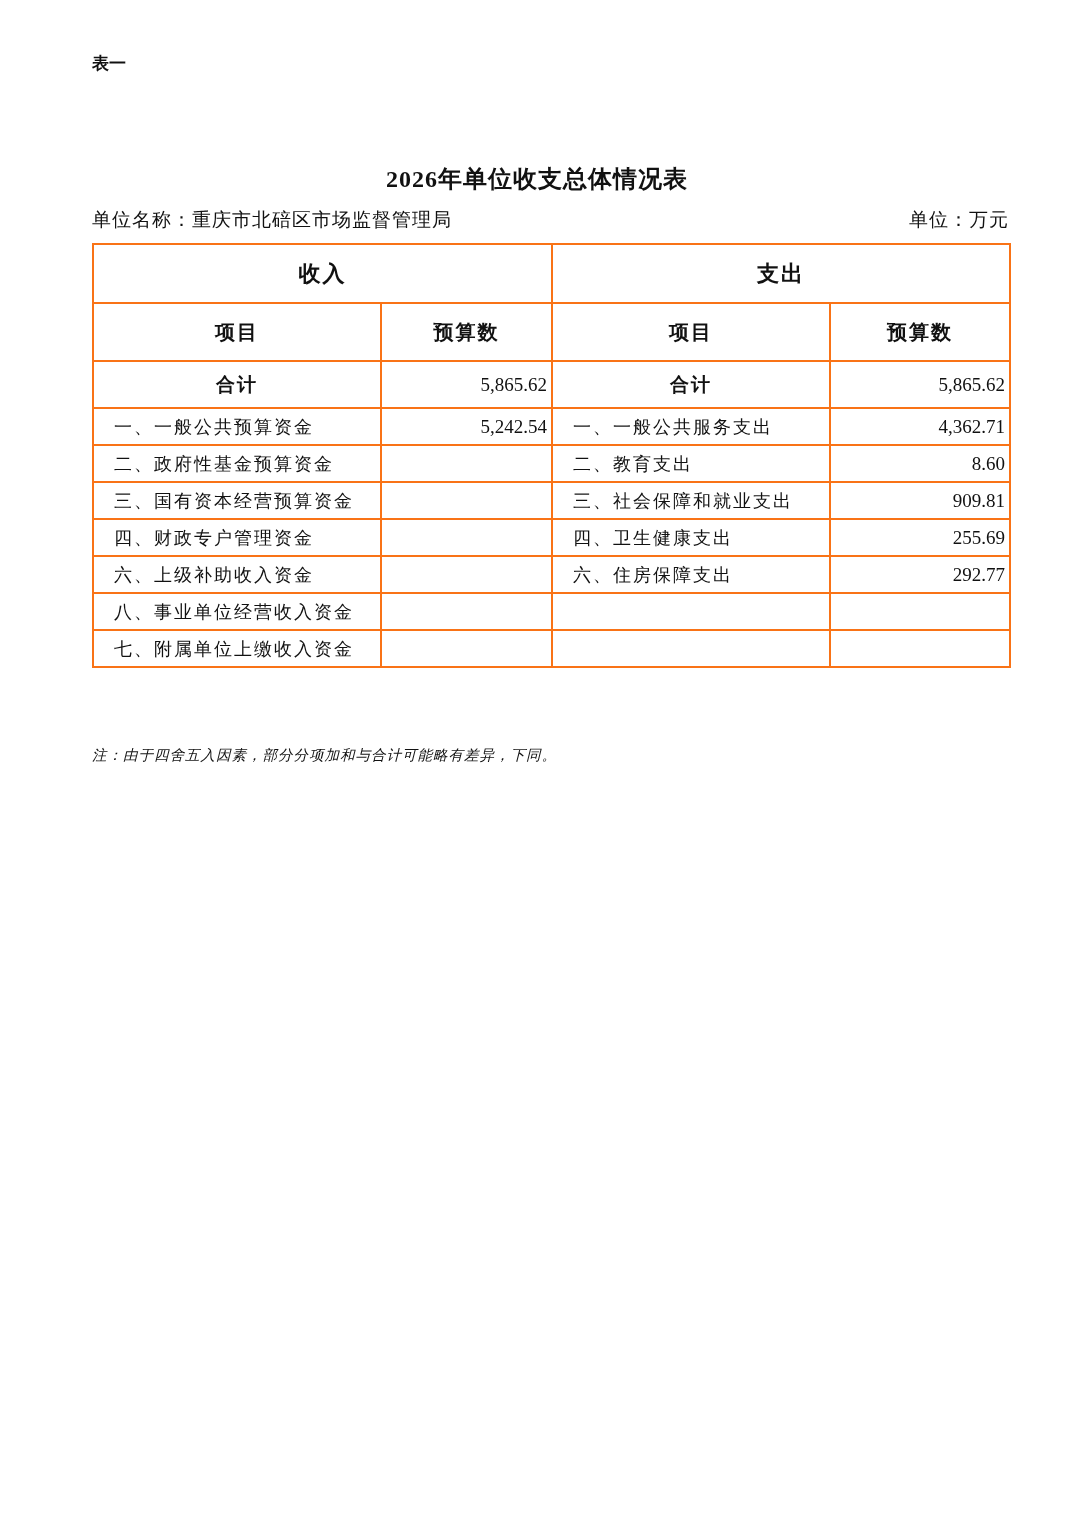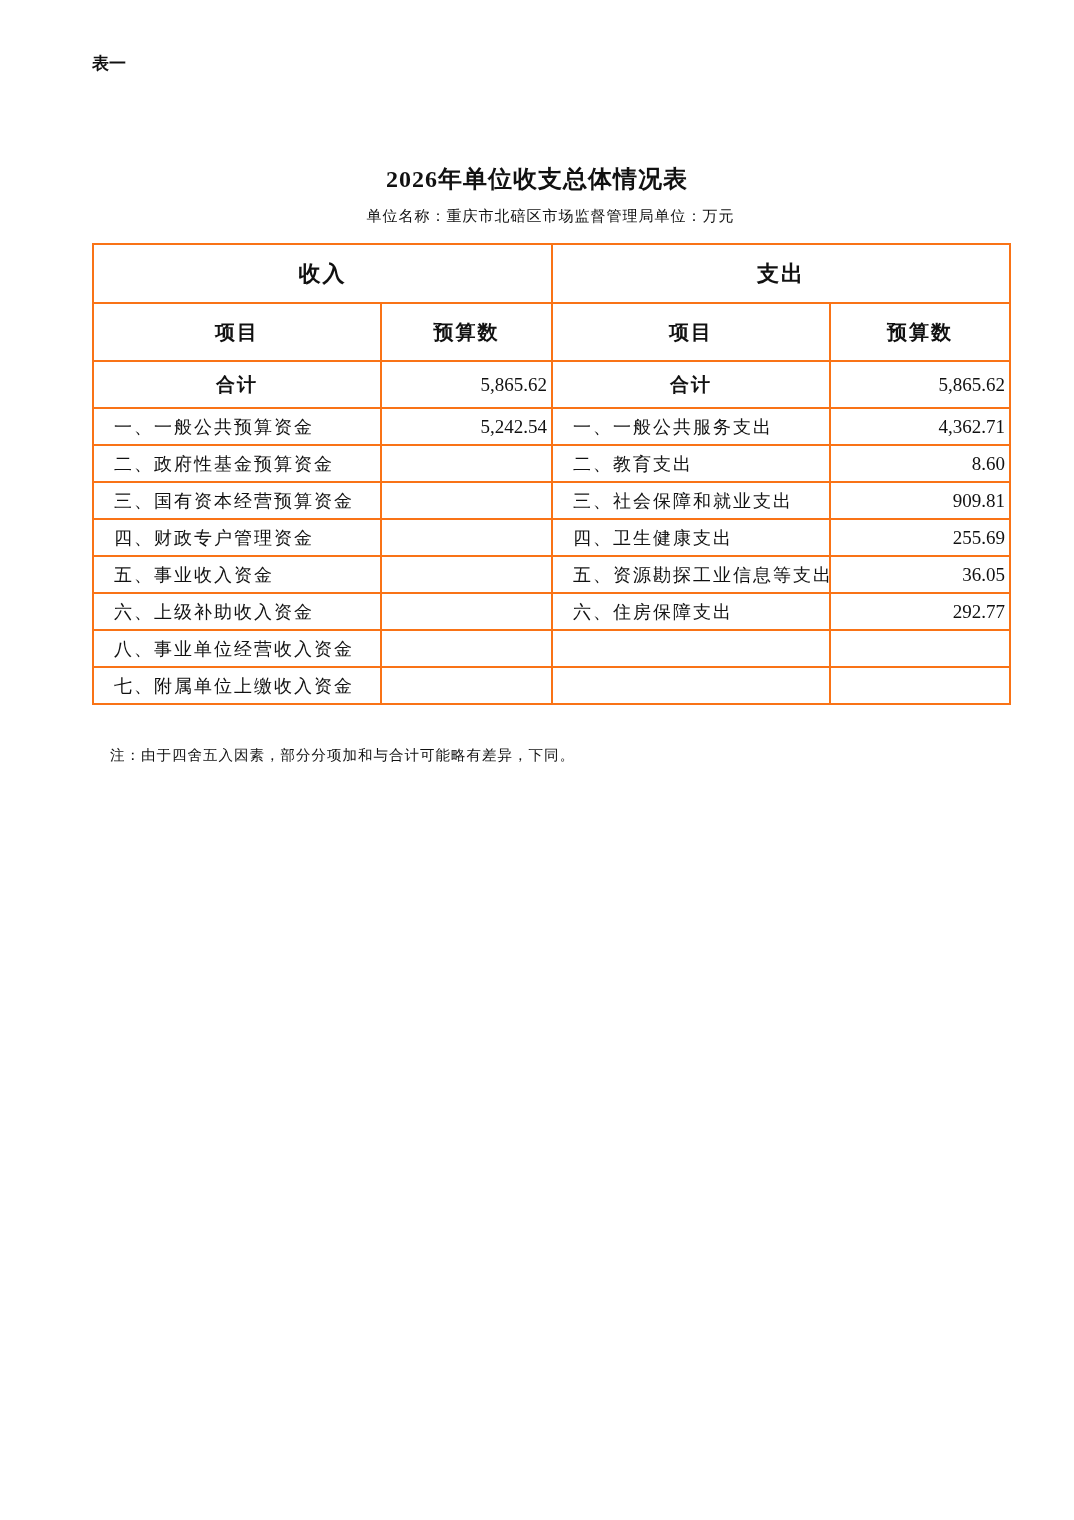--- a/index.html
+++ b/index.html
@@ -30,22 +30,22 @@
     font-size: 24px;
     letter-spacing: 1px;
     margin-top: 42px;
   }
   .info-row {
     position: absolute;
     top: 207px;
     left: 92px;
     width: 917px;
     display: flex;
-    justify-content: center;
-    font-size: 15px;
+    justify-content: space-between;
+    font-size: 19px;
     letter-spacing: 1px;
   }
   table.budget {
     position: absolute;
     left: 92px;
     top: 243px;
     width: 917px;
     border-collapse: collapse;
     table-layout: fixed;
   }
@@ -93,24 +93,25 @@
   td.num {
     font-size: 19px;
     text-align: right;
     padding-right: 4px;
     white-space: nowrap;
     font-family: "Liberation Serif", serif;
     margin-top: 34px;
   }
   .footnote {
     position: absolute;
-    left: 110px;
+    left: 92px;
     top: 746px;
     font-size: 14.5px;
     letter-spacing: 1px;
+    font-style: italic;
   }
 </style>
 </head>
 <body>
 
 <div class="table-label">表一</div>
 
 <div class="doc-title">2026年单位收支总体情况表</div>
 
 <div class="info-row">
@@ -162,26 +163,20 @@
       <td class="item">三、社会保障和就业支出</td>
       <td class="num">909.81</td>
     </tr>
     <tr class="data-row">
       <td class="item">四、财政专户管理资金</td>
       <td class="num"></td>
       <td class="item">四、卫生健康支出</td>
       <td class="num">255.69</td>
     </tr>
     <tr class="data-row">
-      <td class="item">五、事业收入资金</td>
-      <td class="num"></td>
-      <td class="item">五、资源勘探工业信息等支出</td>
-      <td class="num">36.05</td>
-    </tr>
-    <tr class="data-row">
       <td class="item">六、上级补助收入资金</td>
       <td class="num"></td>
       <td class="item">六、住房保障支出</td>
       <td class="num">292.77</td>
     </tr>
     <tr class="data-row">
       <td class="item">八、事业单位经营收入资金</td>
       <td class="num"></td>
       <td class="item"></td>
       <td class="num"></td>

